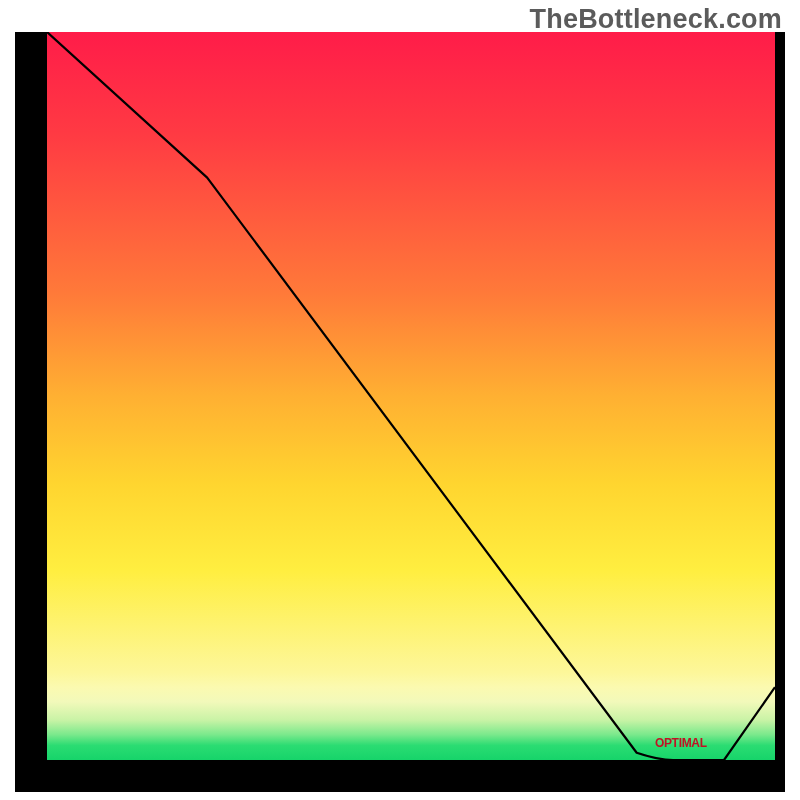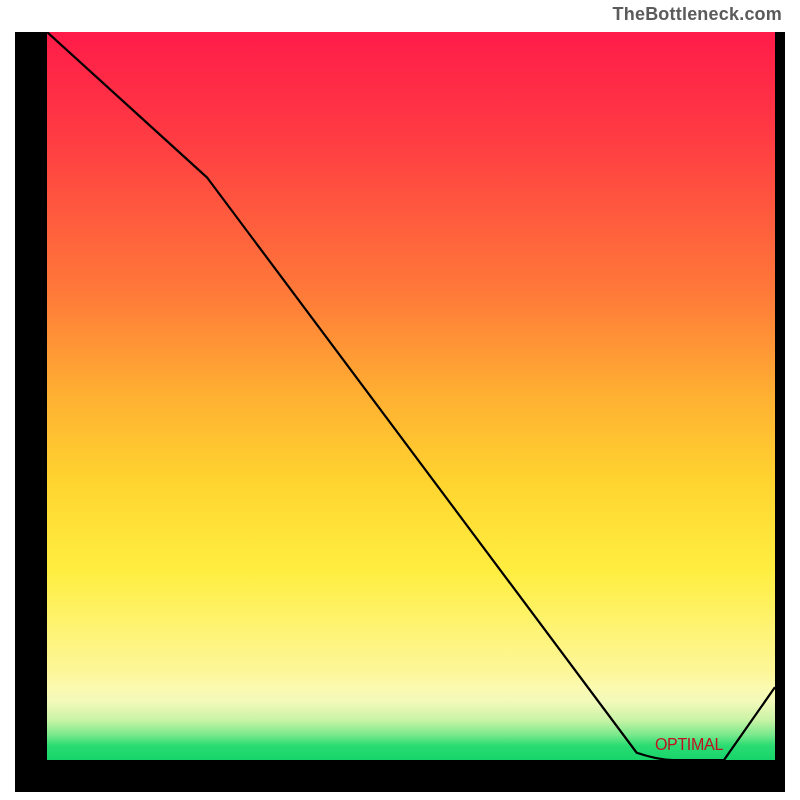--- a/index.html
+++ b/index.html
@@ -12,21 +12,21 @@
   }
   .wrap {
     position: relative;
     width: 800px;
     height: 800px;
   }
   .watermark {
     position: absolute;
     top: 4px;
     right: 18px;
-    font-size: 18px;
+    font-size: 27px;
     font-weight: 600;
     color: #5b5b5b;
     letter-spacing: 0.2px;
   }
   .chart {
     position: absolute;
     left: 15px;
     top: 32px;
     width: 770px;
     height: 760px;
@@ -69,22 +69,22 @@
     height: 100%;
   }
   .curve {
     fill: none;
     stroke: #000000;
     stroke-width: 2.2;
     stroke-linejoin: round;
   }
   .optimal-label {
     position: absolute;
-    font-size: 16px;
-    font-weight: 400;
+    font-size: 12px;
+    font-weight: 700;
     color: #c01224;
     letter-spacing: -0.3px;
     transform-origin: center;
     
   }
 </style>
 </head>
 <body>
 
 <div class="wrap">

